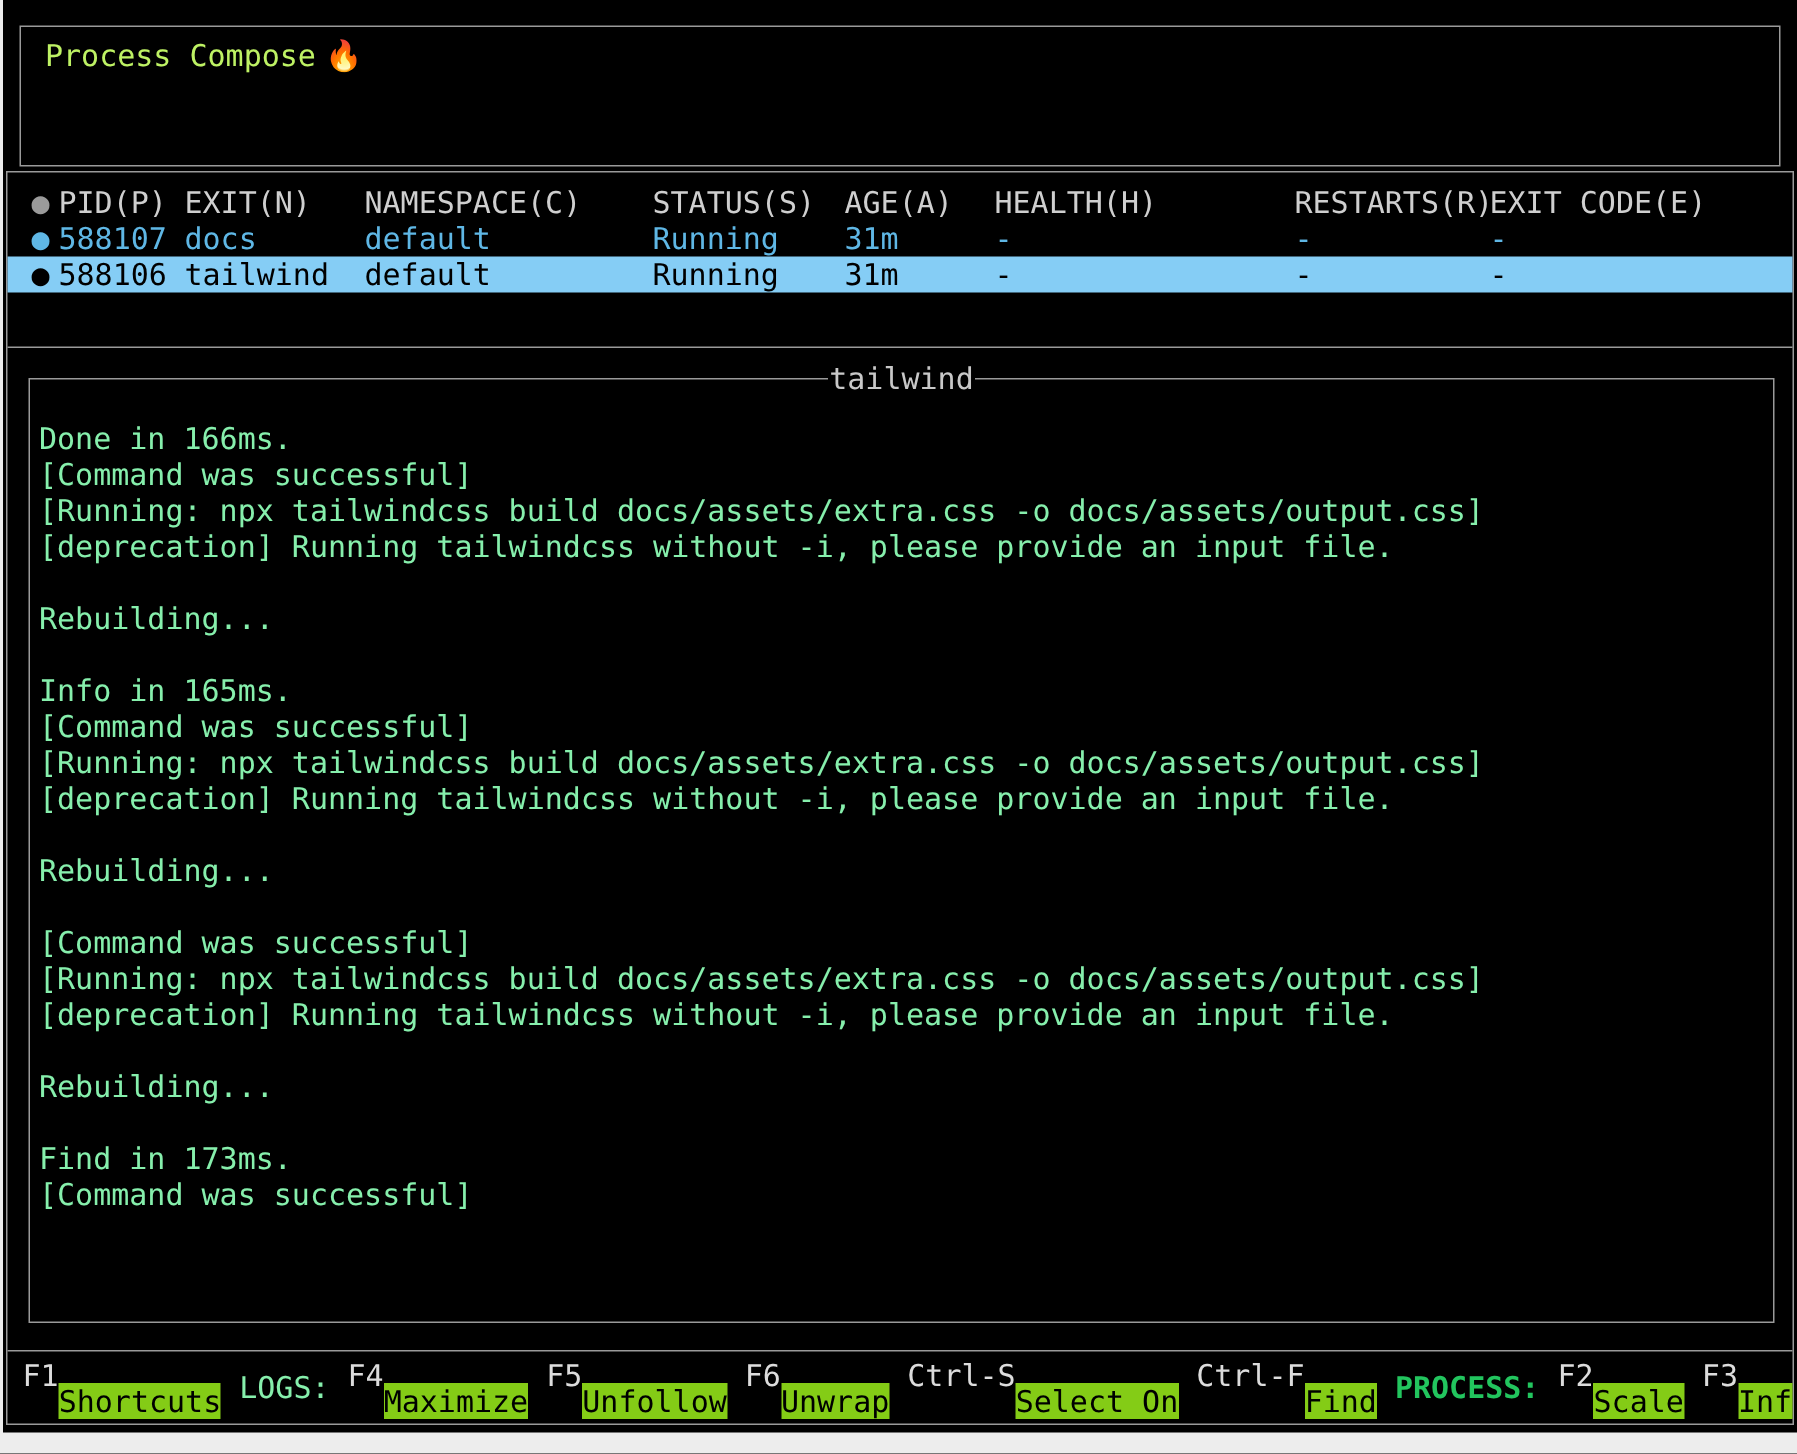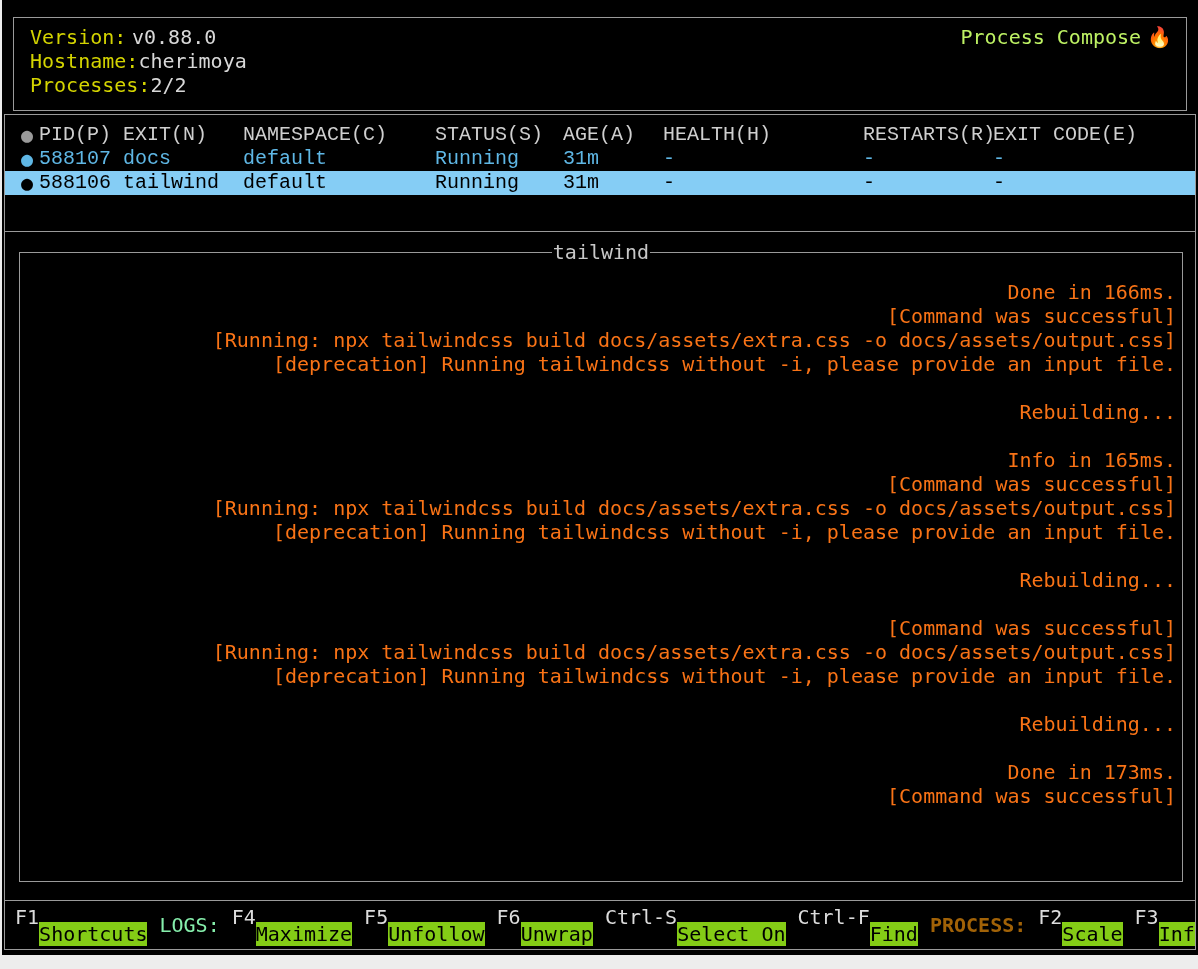--- a/index.html
+++ b/index.html
@@ -48,21 +48,21 @@
   
   .table-section { height: 116px; flex: none; padding-top: 8px; }
   .trow {
     display: grid;
     grid-template-columns: 18px 84px 120px 192px 128px 100px 200px 130px 1fr;
     height: 24px;
     align-items: center;
     padding: 0 10px 0 16px;
     white-space: nowrap;
   }
-  .trow .cell { overflow: hidden; font-family: Liberation Mono, monospace; }
+  .trow .cell { overflow: hidden; }
   .trow .right { text-align: left; }
   .thead { color: #cfcfcf; }
   .thead .bullet { color: #9a9a9a; }
   .prow { color: #5fb7e5; cursor: default; }
   .prow .bullet { color: #5fb7e5; }
   .prow.selected { background: #85cdf5; color: #000000; }
   .prow.selected .bullet { color: #000000; }
   
   .logs-section { flex: 1 1 auto; position: relative; }
   .log-box {
@@ -75,53 +75,47 @@
     top: -13px; left: 0; right: 0;
     text-align: center;
   }
   .log-title span {
     background: #000000;
     color: #c8c8c8;
     padding: 0 1px;
   }
   .log-lines {
     padding: 3px 6px 0 6px;
-    color: #f97316;
+    color: #86efac;
     overflow: hidden;
     height: 100%;
-    text-align: right;
   }
   .log-line { height: 24px; white-space: pre; }
   
   .status-bar {
     height: 48px;
     flex: none;
     display: flex;
     align-items: center;
     padding: 0 10px;
     white-space: pre;
     overflow: hidden;
   }
   .seg { margin-right: 12px; display: inline-flex; }
   .skey { color: #dcdcdc; }
   .chip { background: #84cc16; color: #000000; margin-top: 17px; }
   .section { color: #86efac; }
-  .section.bold { font-weight: bold; color: #a16207; }
+  .section.bold { font-weight: bold; color: #22c55e; }
 </style>
 </head>
 <body>
 
 <div class="terminal">
 
   <div class="header-box">
-    <div id="header-fields">
-        <div class="hfield"><span class="hlabel">Version:</span><span class="hvalue">v0.88.0</span></div>
-        <div class="hfield"><span class="hlabel">Hostname:</span><span class="hvalue">cherimoya</span></div>
-        <div class="hfield"><span class="hlabel wide">Processes:</span><span class="hvalue">2/2</span></div>
-      </div>
     <div class="app-title">
       <span>Process Compose</span><span class="fire">🔥</span>
     </div>
   </div>
 
   <div class="main-box">
 
     <div class="table-section">
       <div class="trow thead" id="table-header">
           <span class="bullet">●</span>
@@ -182,21 +176,21 @@
             <div class="log-line">[deprecation] Running tailwindcss without -i, please provide an input file.</div>
             <div class="log-line">&nbsp;</div>
             <div class="log-line">Rebuilding...</div>
             <div class="log-line">&nbsp;</div>
             <div class="log-line">[Command was successful]</div>
             <div class="log-line">[Running: npx tailwindcss build docs/assets/extra.css -o docs/assets/output.css]</div>
             <div class="log-line">[deprecation] Running tailwindcss without -i, please provide an input file.</div>
             <div class="log-line">&nbsp;</div>
             <div class="log-line">Rebuilding...</div>
             <div class="log-line">&nbsp;</div>
-            <div class="log-line">Done in 173ms.</div>
+            <div class="log-line">Find in 173ms.</div>
             <div class="log-line">[Command was successful]</div>
           </div>
       </div>
     </div>
 
     <div class="divider"></div>
 
     <div class="status-bar" id="status-bar"><span class="seg"><span class="skey">F1</span><span class="chip">Shortcuts</span></span><span class="seg section">LOGS:</span><span class="seg"><span class="skey">F4</span><span class="chip">Maximize</span></span><span class="seg"><span class="skey">F5</span><span class="chip">Unfollow</span></span><span class="seg"><span class="skey">F6</span><span class="chip">Unwrap</span></span><span class="seg"><span class="skey">Ctrl-S</span><span class="chip">Select On</span></span><span class="seg"><span class="skey">Ctrl-F</span><span class="chip">Find</span></span><span class="seg section bold">PROCESS:</span><span class="seg"><span class="skey">F2</span><span class="chip">Scale</span></span><span class="seg"><span class="skey">F3</span><span class="chip">Info</span></span></div>
 
   </div>

